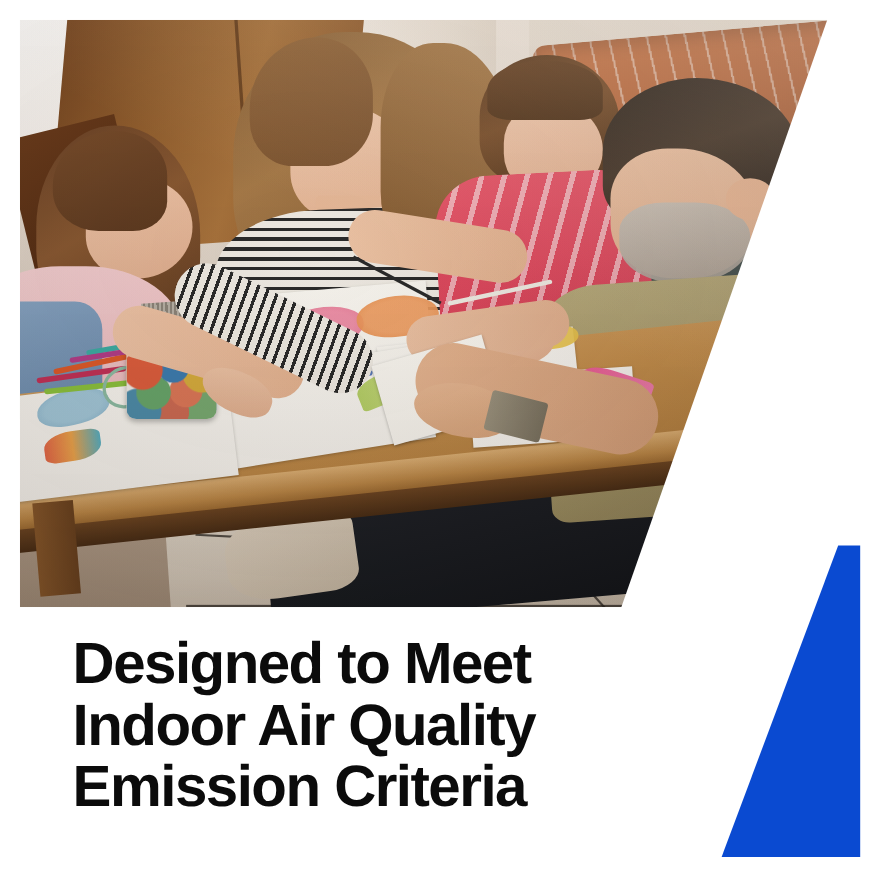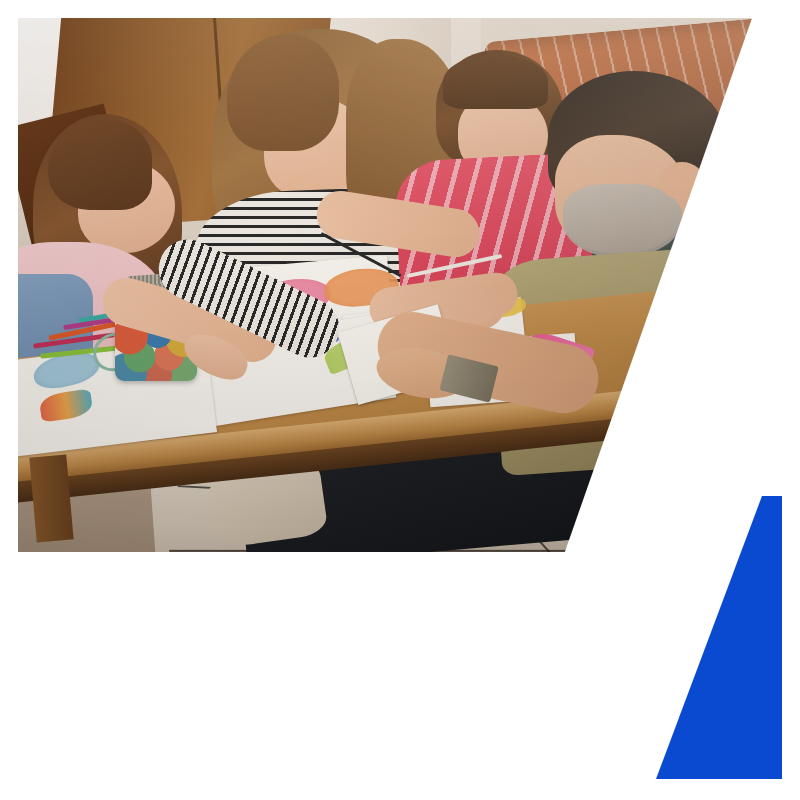--- a/index.html
+++ b/index.html
@@ -612,20 +612,23 @@
       <div class="sh paper-held"></div>
       <div class="sh dad-arm"></div>
       <div class="sh dad-hand"></div>
       <div class="sh dad-watch"></div>
 
       <div class="grade"></div>
       <div class="grade2"></div>
     </div>
   </div>
 
+  <h1 class="headline" style="color: rgb(11, 11, 11);">Designed to Meet
+Indoor Air Quality
+Emission Criteria</h1>
 
   <div class="blue-accent">
     <svg viewBox="0 0 134 286" preserveAspectRatio="none" aria-hidden="true">
       <polygon points="112,2 132,2 132,285 6,285" fill="#0a4ad1"></polygon>
     </svg>
   </div>
 
 </div>
 
 </body></html>

